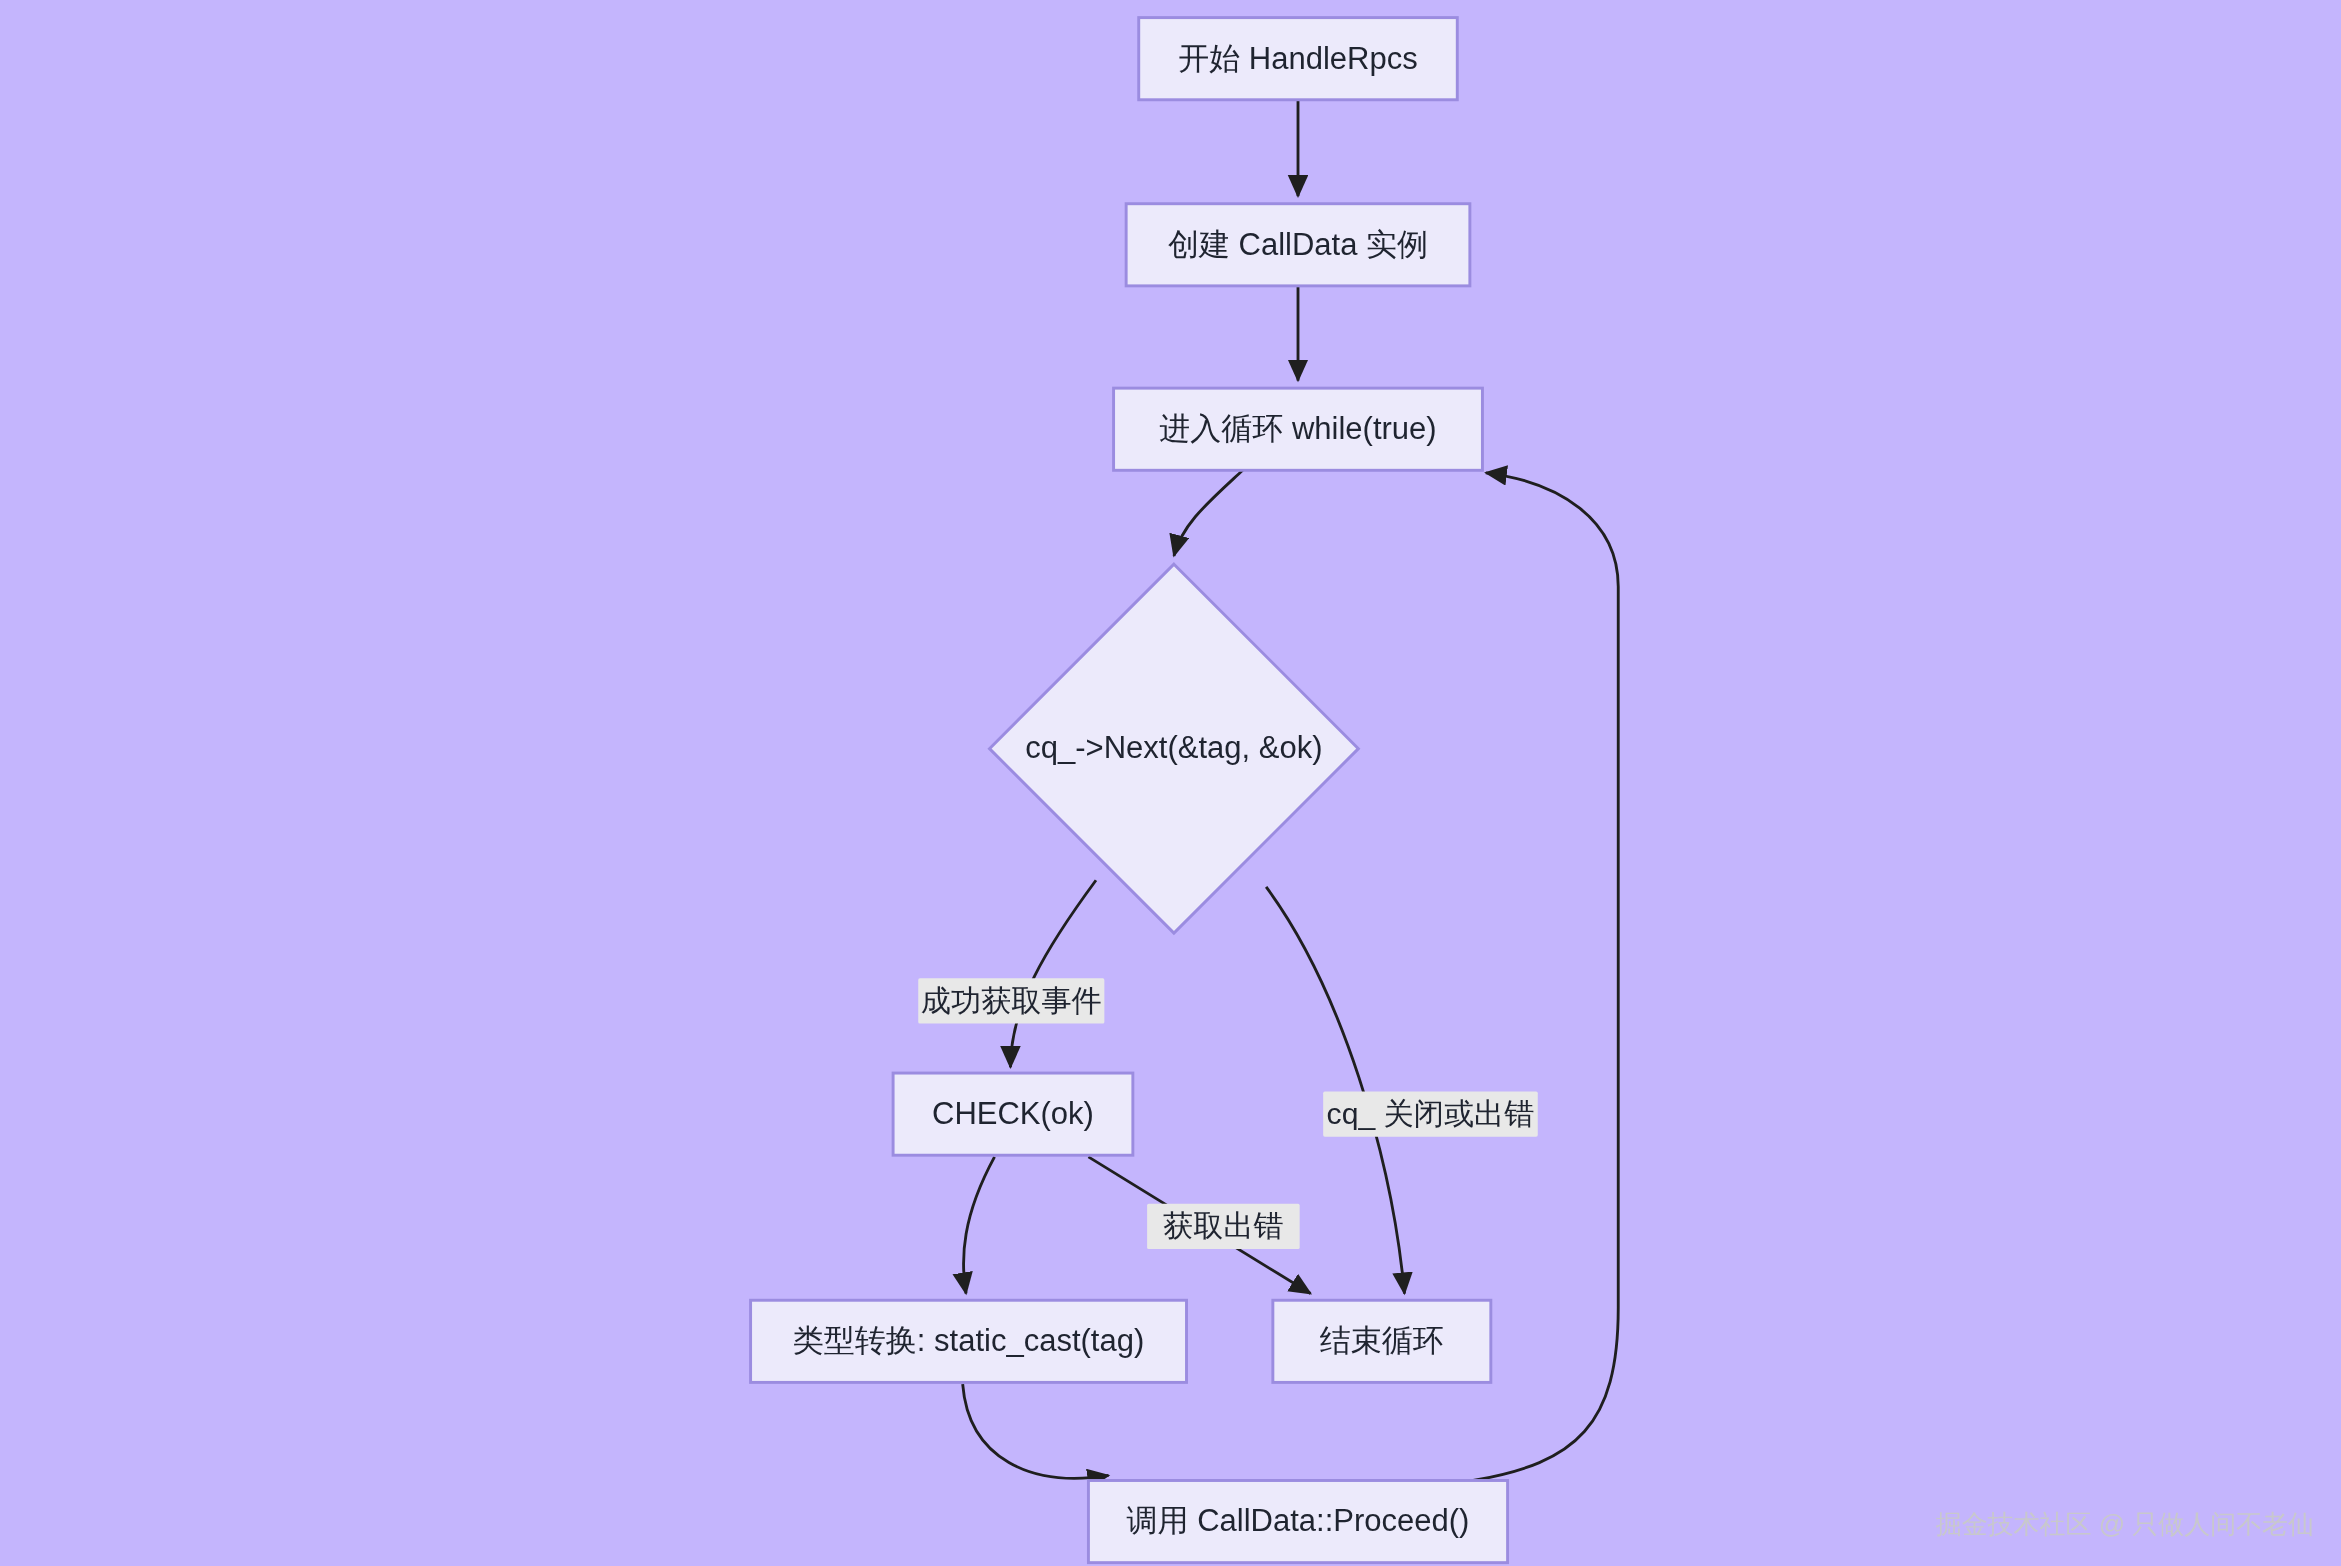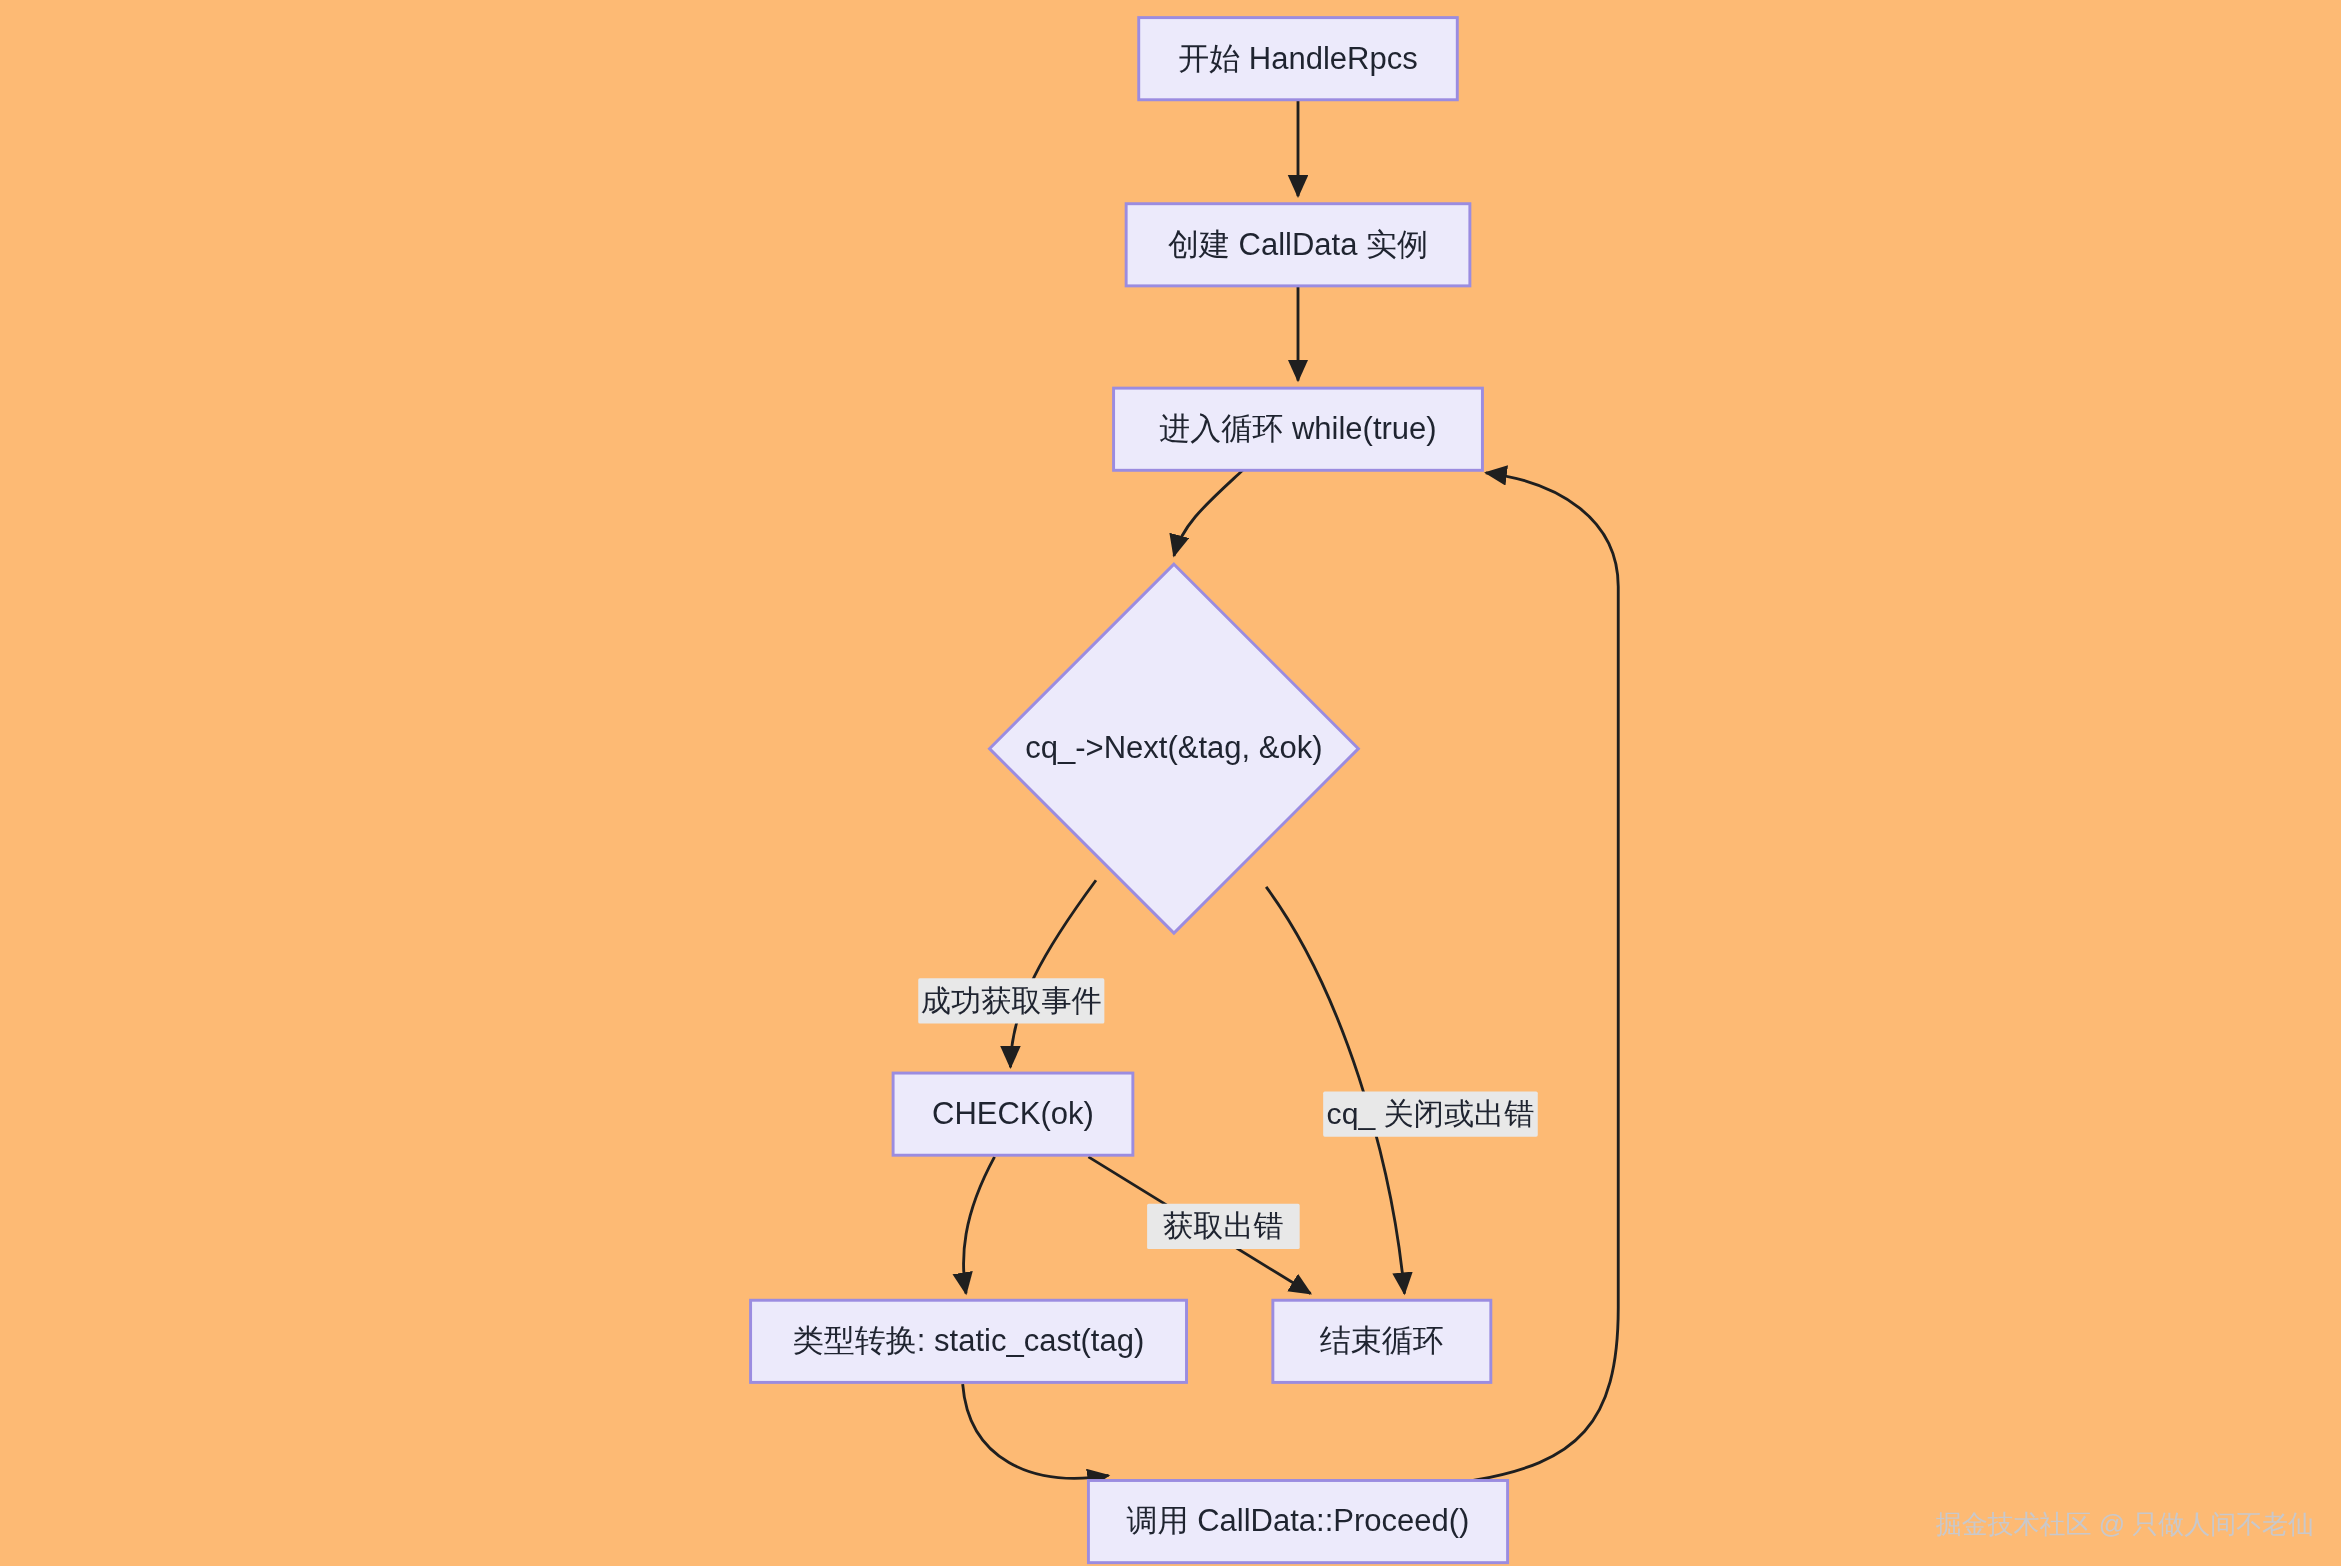--- a/index.html
+++ b/index.html
@@ -10,21 +10,21 @@
   body {
     width: 2342px;
     height: 1566px;
     overflow: hidden;
     font-family: "Liberation Sans", "DejaVu Sans", sans-serif;
   }
   #canvas {
     position: relative;
     width: 2342px;
     height: 1566px;
-    background: #fdba74;
+    background: #c4b5fd;
   }
   svg#flow {
     position: absolute;
     left: 0;
     top: 0;
     width: 2342px;
     height: 1566px;
   }
   .node-shape {
     fill: #ECEAFB;

